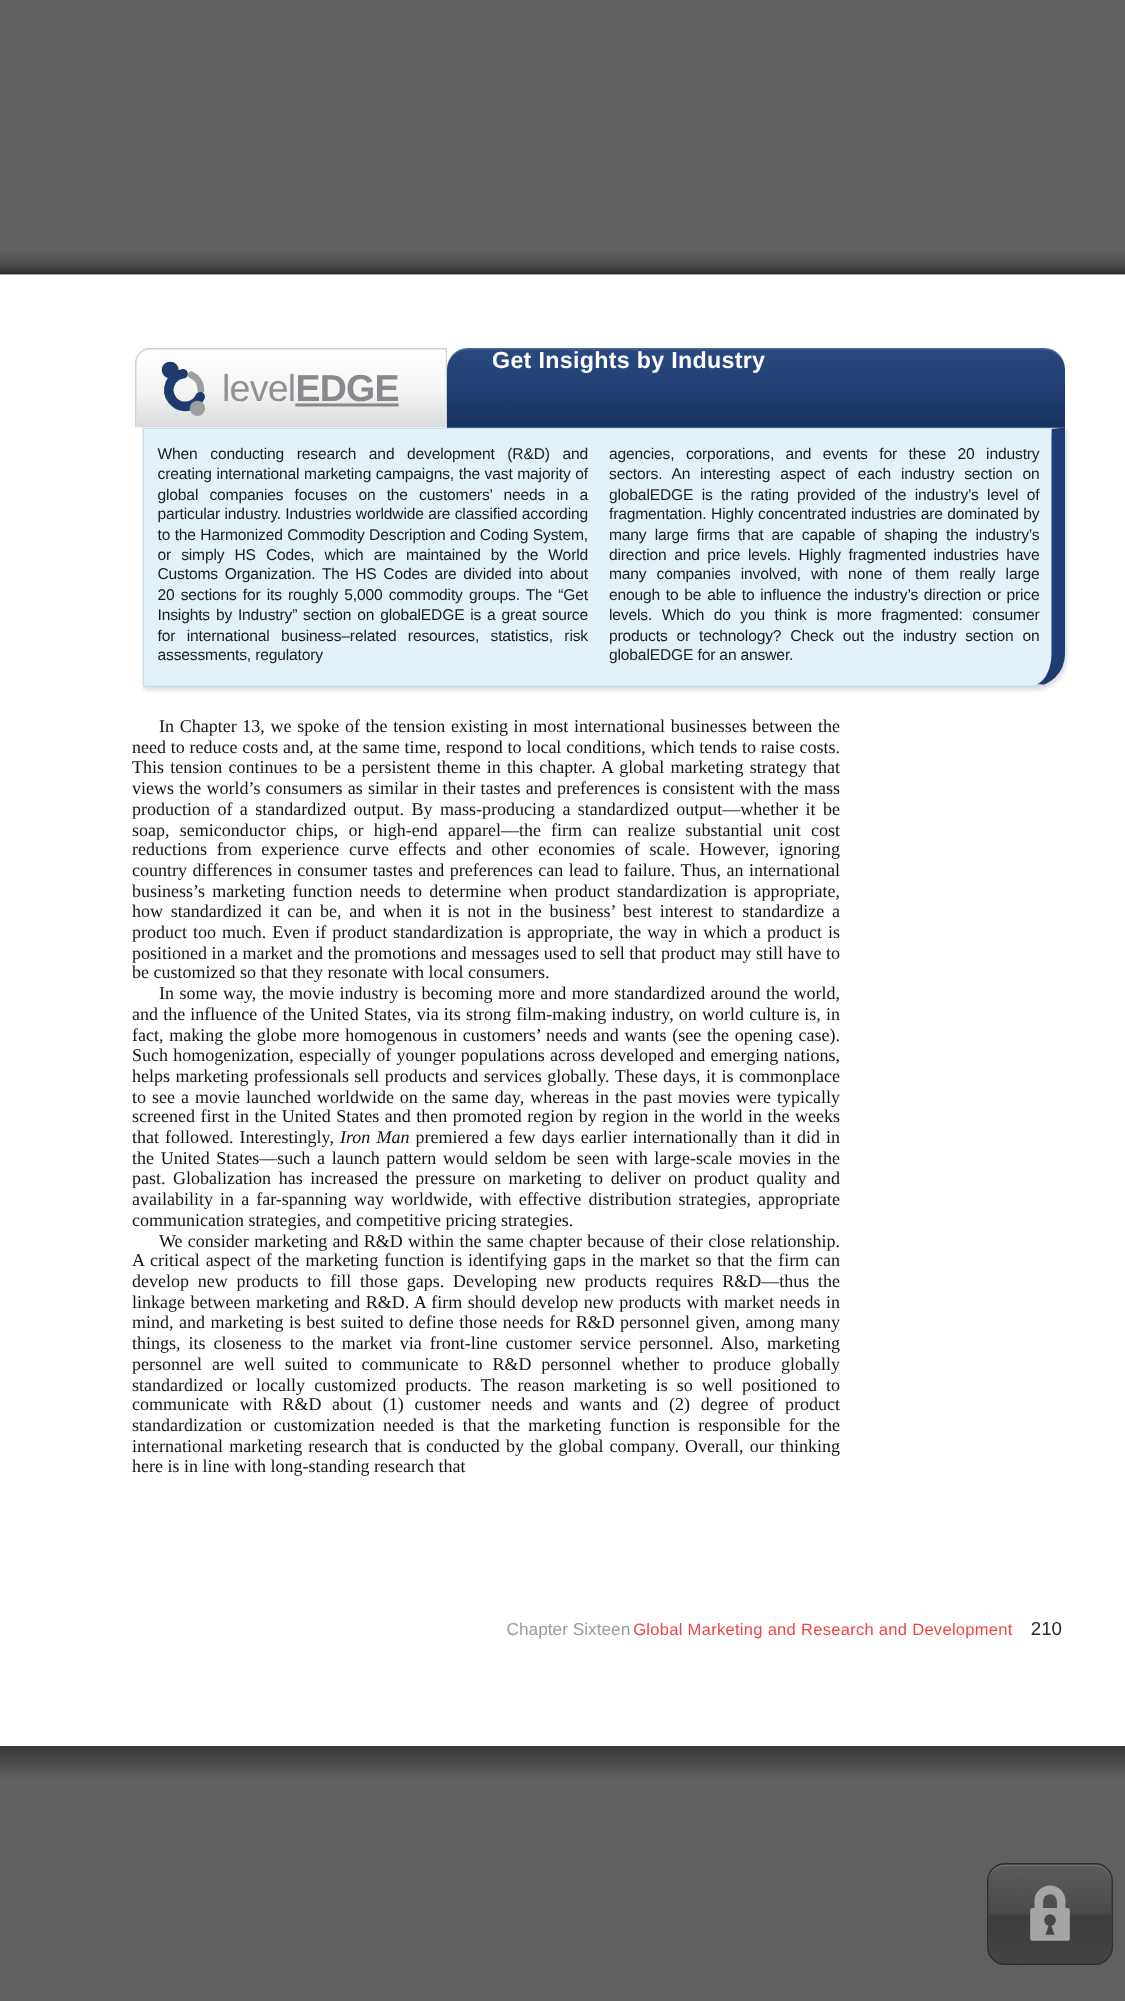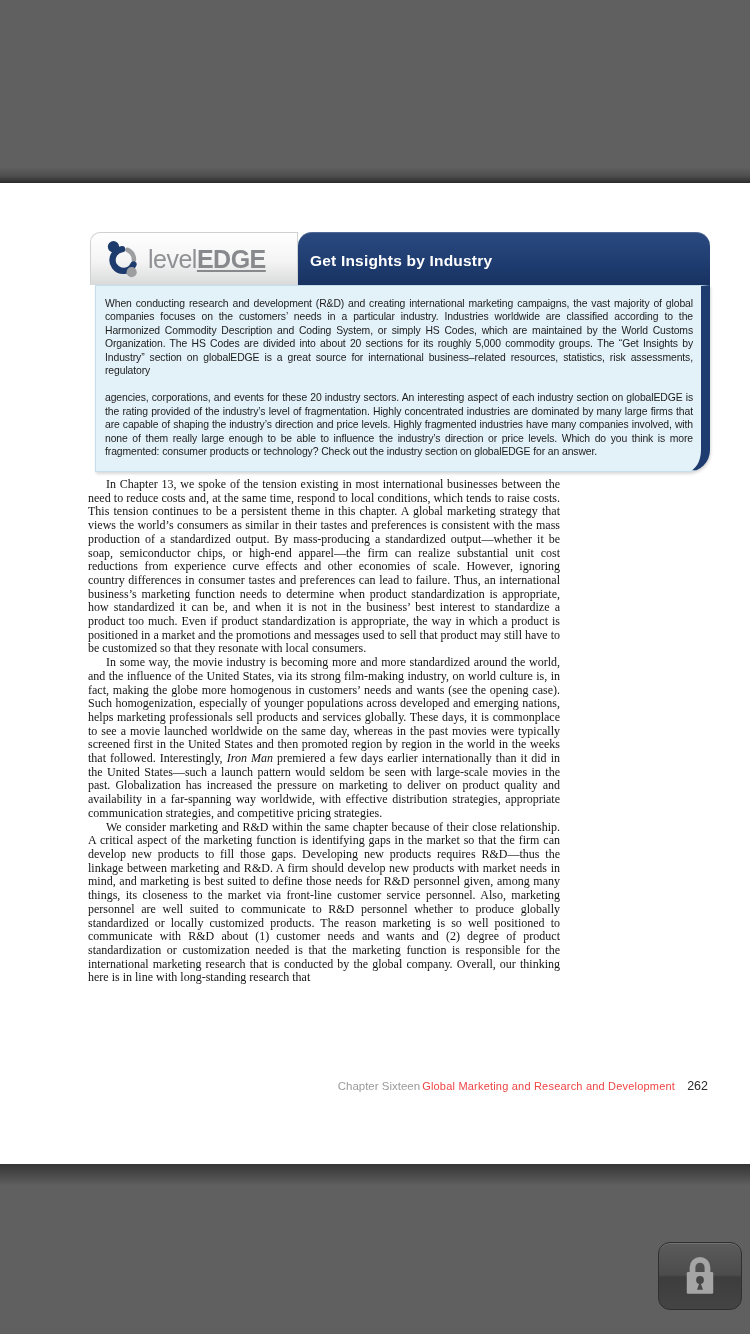--- a/index.html
+++ b/index.html
@@ -40,35 +40,34 @@
     display:flex;align-items:center;
     padding-left:12px;
   }
   .ge-logo-text{font-size:25px;color:#8f9194;letter-spacing:-0.5px;line-height:1;}
   .ge-logo-text .bold{font-weight:bold;color:#87898c;text-decoration:underline;}
   .ge-banner{
     flex:1;height:58px;
     background:linear-gradient(to bottom,#2a4a80 0%,#1f3c70 55%,#16305e 100%);
     border-radius:14px 14px 0 0;
     box-shadow:inset 0 1px 0 rgba(255,255,255,0.18);
-    display:flex;align-items:center;
-    padding-left:12px;box-sizing:border-box;
+    display:flex;align-items:flex-start;
+    padding-left:30px;box-sizing:border-box;
   }
   .ge-banner-title{color:#ffffff;font-weight:bold;font-size:15.5px;letter-spacing:0.2px;}
   .ge-content{
     position:absolute;left:95px;top:102px;width:615px;min-height:151px;
     box-sizing:border-box;
     background:#e3f1f8;
     border:1px solid #c6deec;
     border-right:9px solid #1e3c6f;
     border-bottom-right-radius:22px;
     box-shadow:1px 2px 3px rgba(0,0,0,0.15);
     display:flex;gap:14px;
     padding:11px 8px 13px 9px;
-    flex-direction:column;
   }
   .ge-col{
     flex:1;
     font-size:10.4px;line-height:13.4px;
     color:#1c1c1c;
     text-align:justify;
     font-family:"Liberation Sans",sans-serif;
     letter-spacing:-0.1px;
   }
   .globe-icon{margin-right:5px;flex:0 0 auto;}
@@ -134,21 +133,21 @@
       <div class="ge-col">agencies, corporations, and events for these 20 industry sectors. An interesting aspect of each industry section on globalEDGE is the rating provided of the industry’s level of fragmentation. Highly concentrated industries are dominated by many large firms that are capable of shaping the industry’s direction and price levels. Highly fragmented industries have many companies involved, with none of them really large enough to be able to influence the industry’s direction or price levels. Which do you think is more fragmented: consumer products or technology? Check out the industry section on globalEDGE for an answer.</div>
     </div>
 
     <div class="body-text">
       <p>In Chapter 13, we spoke of the tension existing in most international businesses between the need to reduce costs and, at the same time, respond to local conditions, which tends to raise costs. This tension continues to be a persistent theme in this chapter. A global marketing strategy that views the world’s consumers as similar in their tastes and preferences is consistent with the mass production of a standardized output. By mass-producing a standardized output—whether it be soap, semiconductor chips, or high-end apparel—the firm can realize substantial unit cost reductions from experience curve effects and other economies of scale. However, ignoring country differences in consumer tastes and preferences can lead to failure. Thus, an international business’s marketing function needs to determine when product standardization is appropriate, how standardized it can be, and when it is not in the business’ best interest to standardize a product too much. Even if product standardization is appropriate, the way in which a product is positioned in a market and the promotions and messages used to sell that product may still have to be customized so that they resonate with local consumers.</p>
       <p><span>In some way, the movie industry is becoming more and more standardized around the world, and the influence of the United States, via its strong film-making industry, on world culture is, in fact, making the globe more homogenous in customers’ needs and wants (see the opening case). Such homogenization, especially of younger populations across developed and emerging nations, helps marketing professionals sell products and services globally. These days, it is commonplace to see a movie launched worldwide on the same day, whereas in the past movies were typically screened first in the United States and then promoted region by region in the world in the weeks that followed. Interestingly, </span><i>Iron Man</i><span> premiered a few days earlier internationally than it did in the United States—such a launch pattern would seldom be seen with large-scale movies in the past. Globalization has increased the pressure on marketing to deliver on product quality and availability in a far-spanning way worldwide, with effective distribution strategies, appropriate communication strategies, and competitive pricing strategies.</span></p>
       <p>We consider marketing and R&amp;D within the same chapter because of their close relationship. A critical aspect of the marketing function is identifying gaps in the market so that the firm can develop new products to fill those gaps. Developing new products requires R&amp;D—thus the linkage between marketing and R&amp;D. A firm should develop new products with market needs in mind, and marketing is best suited to define those needs for R&amp;D personnel given, among many things, its closeness to the market via front-line customer service personnel. Also, marketing personnel are well suited to communicate to R&amp;D personnel whether to produce globally standardized or locally customized products. The reason marketing is so well positioned to communicate with R&amp;D about (1) customer needs and wants and (2) degree of product standardization or customization needed is that the marketing function is responsible for the international marketing research that is conducted by the global company. Overall, our thinking here is in line with long-standing research that</p>
     </div>
 
     <div class="page-footer">
-      <span class="chapter-label">Chapter Sixteen</span><span class="chapter-title">Global Marketing and Research and Development</span><span class="page-number">262</span>
+      <span class="chapter-label">Chapter Sixteen</span><span class="chapter-title">Global Marketing and Research and Development</span><span class="page-number">210</span>
     </div>
 
   </div>
 
   <div class="page-bottom-shadow"></div>
 
   <div class="lock-button">
     <svg width="46" height="46" viewBox="0 0 40 40">
       <path d="M13.5 18 v-5.5 a6.5 6.5 0 0 1 13 0 v5.5" stroke="#a5a5a5" stroke-width="5" fill="none"></path>
       <rect x="8.5" y="16.5" width="23" height="19" rx="1.2" fill="#a5a5a5"></rect>

